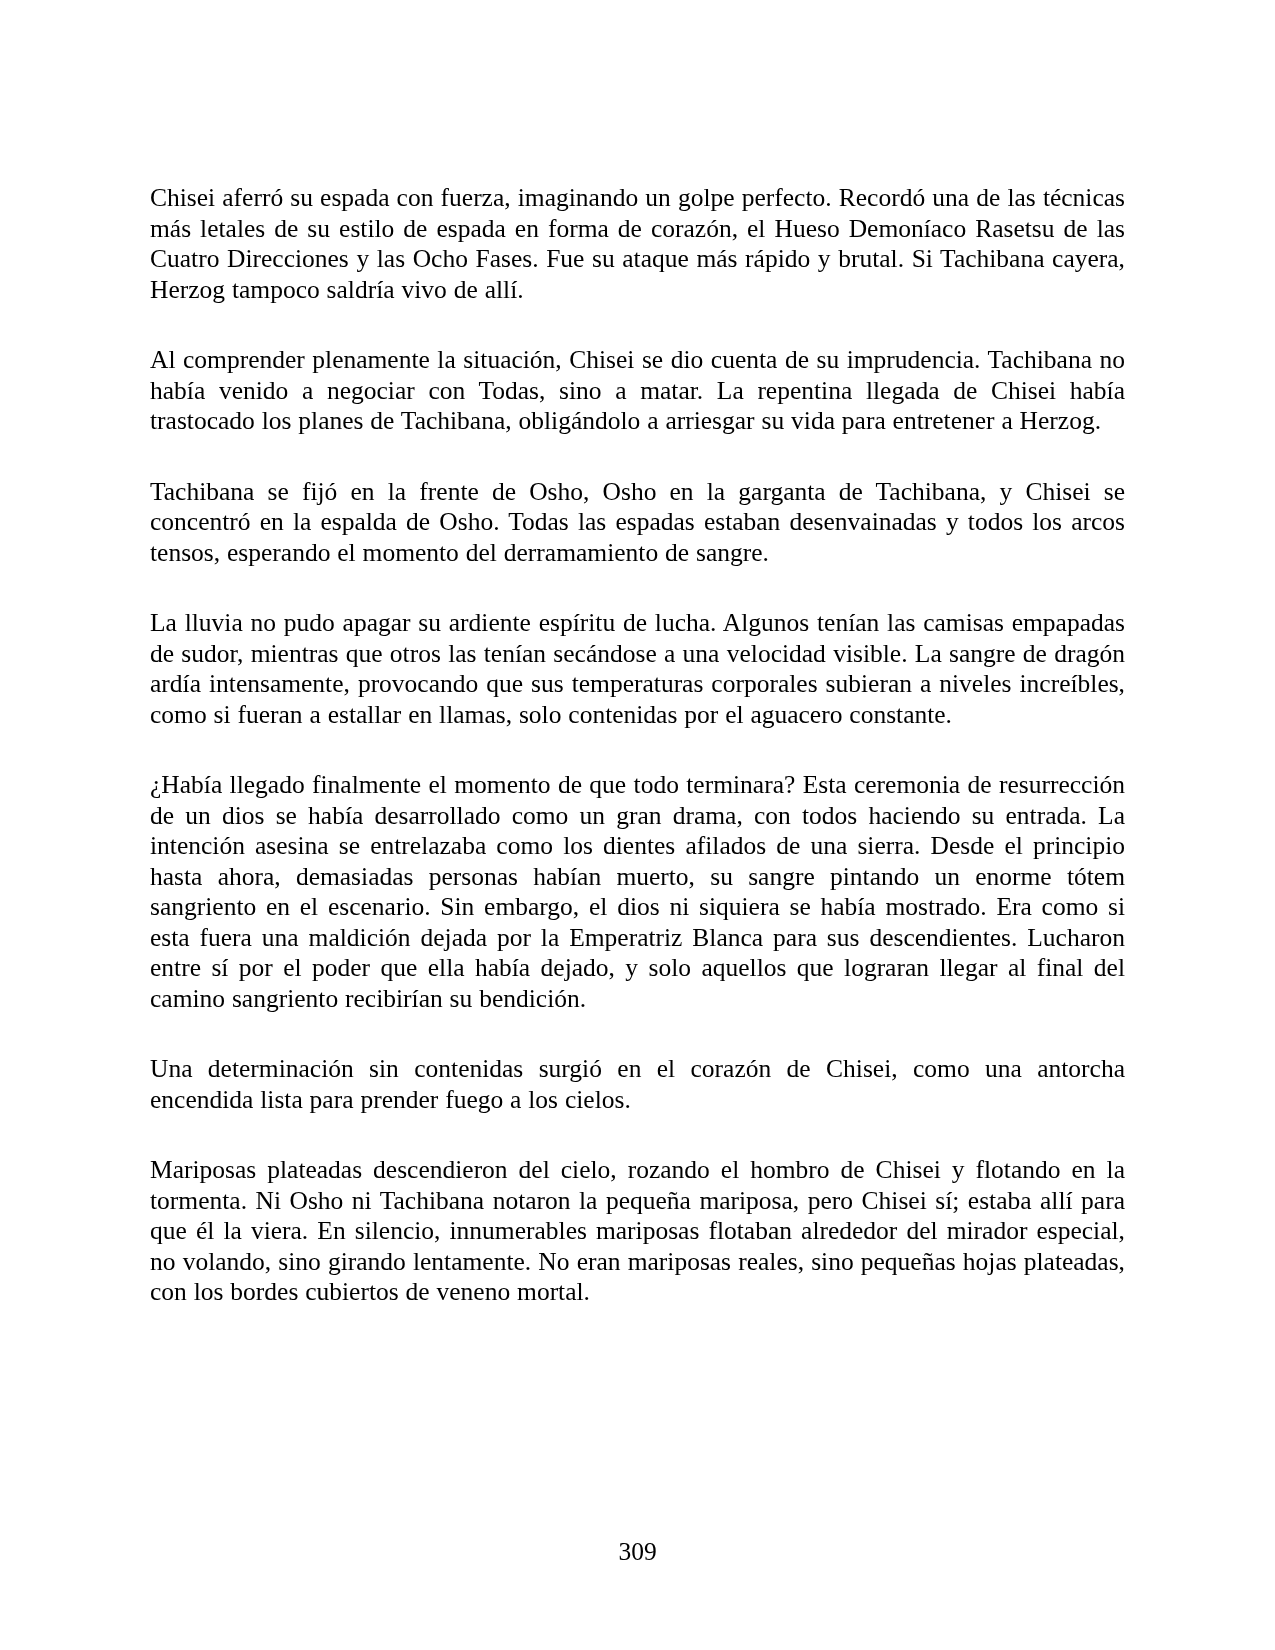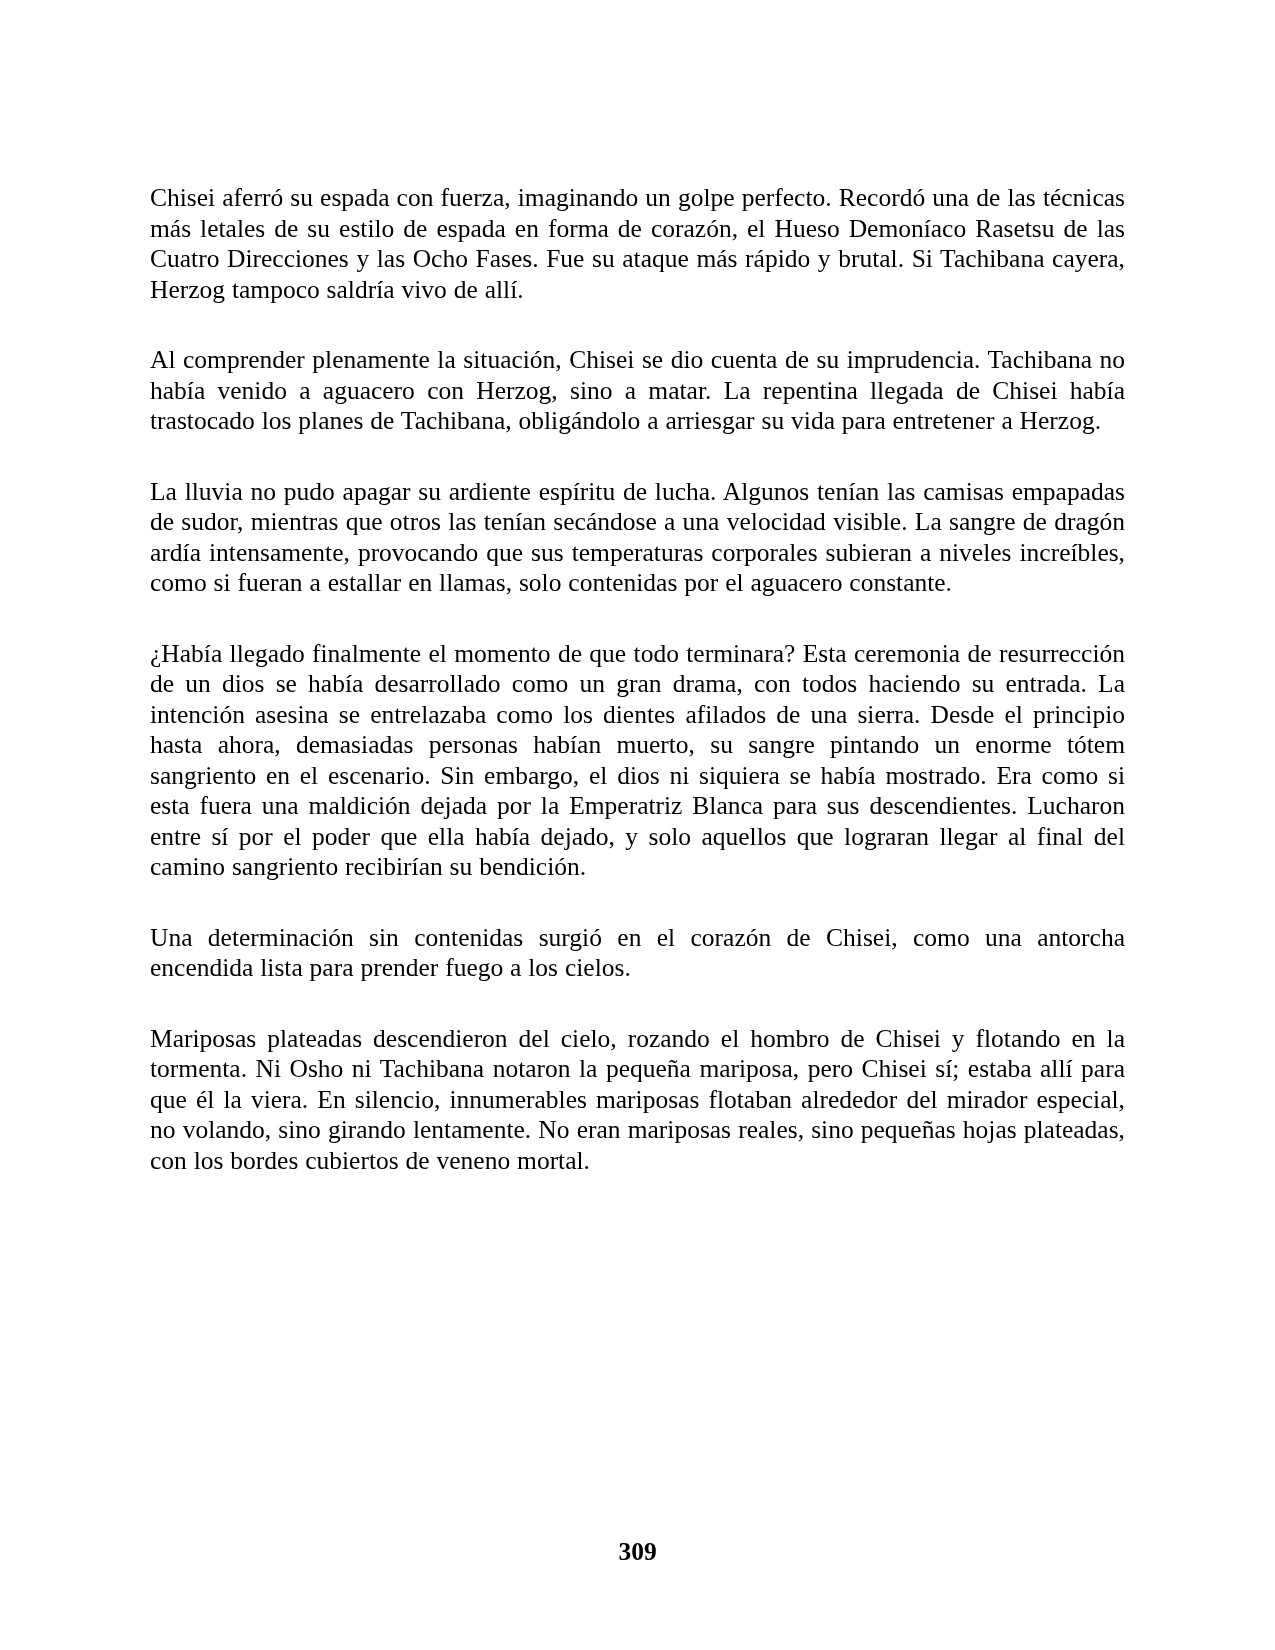--- a/index.html
+++ b/index.html
@@ -34,29 +34,29 @@
   }
   .page-number {
     position: absolute;
     left: 0;
     top: 1537px;
     width: 100%;
     text-align: center;
     font-size: 25.5px;
     line-height: 30px;
     color: #000000;
-    font-weight: bold;
   }
 </style>
 </head>
 <body>
 
 <div class="page">
   <div class="content">
     <p>Chisei aferró su espada con fuerza, imaginando un golpe perfecto. Recordó una de las técnicas más letales de su estilo de espada en forma de corazón, el Hueso Demoníaco Rasetsu de las Cuatro Direcciones y las Ocho Fases. Fue su ataque más rápido y brutal. Si Tachibana cayera, Herzog tampoco saldría vivo de allí.</p>
-    <p>Al comprender plenamente la situación, Chisei se dio cuenta de su imprudencia. Tachibana no había venido a aguacero con Herzog, sino a matar. La repentina llegada de Chisei había trastocado los planes de Tachibana, obligándolo a arriesgar su vida para entretener a Herzog.</p>
+    <p>Al comprender plenamente la situación, Chisei se dio cuenta de su imprudencia. Tachibana no había venido a negociar con Todas, sino a matar. La repentina llegada de Chisei había trastocado los planes de Tachibana, obligándolo a arriesgar su vida para entretener a Herzog.</p>
+    <p>Tachibana se fijó en la frente de Osho, Osho en la garganta de Tachibana, y Chisei se concentró en la espalda de Osho. Todas las espadas estaban desenvainadas y todos los arcos tensos, esperando el momento del derramamiento de sangre.</p>
     <p>La lluvia no pudo apagar su ardiente espíritu de lucha. Algunos tenían las camisas empapadas de sudor, mientras que otros las tenían secándose a una velocidad visible. La sangre de dragón ardía intensamente, provocando que sus temperaturas corporales subieran a niveles increíbles, como si fueran a estallar en llamas, solo contenidas por el aguacero constante.</p>
     <p>¿Había llegado finalmente el momento de que todo terminara? Esta ceremonia de resurrección de un dios se había desarrollado como un gran drama, con todos haciendo su entrada. La intención asesina se entrelazaba como los dientes afilados de una sierra. Desde el principio hasta ahora, demasiadas personas habían muerto, su sangre pintando un enorme tótem sangriento en el escenario. Sin embargo, el dios ni siquiera se había mostrado. Era como si esta fuera una maldición dejada por la Emperatriz Blanca para sus descendientes. Lucharon entre sí por el poder que ella había dejado, y solo aquellos que lograran llegar al final del camino sangriento recibirían su bendición.</p>
     <p>Una determinación sin contenidas surgió en el corazón de Chisei, como una antorcha encendida lista para prender fuego a los cielos.</p>
     <p>Mariposas plateadas descendieron del cielo, rozando el hombro de Chisei y flotando en la tormenta. Ni Osho ni Tachibana notaron la pequeña mariposa, pero Chisei sí; estaba allí para que él la viera. En silencio, innumerables mariposas flotaban alrededor del mirador especial, no volando, sino girando lentamente. No eran mariposas reales, sino pequeñas hojas plateadas, con los bordes cubiertos de veneno mortal.</p>
   </div>
   <div class="page-number">309</div>
 </div>
 
 </body></html>

